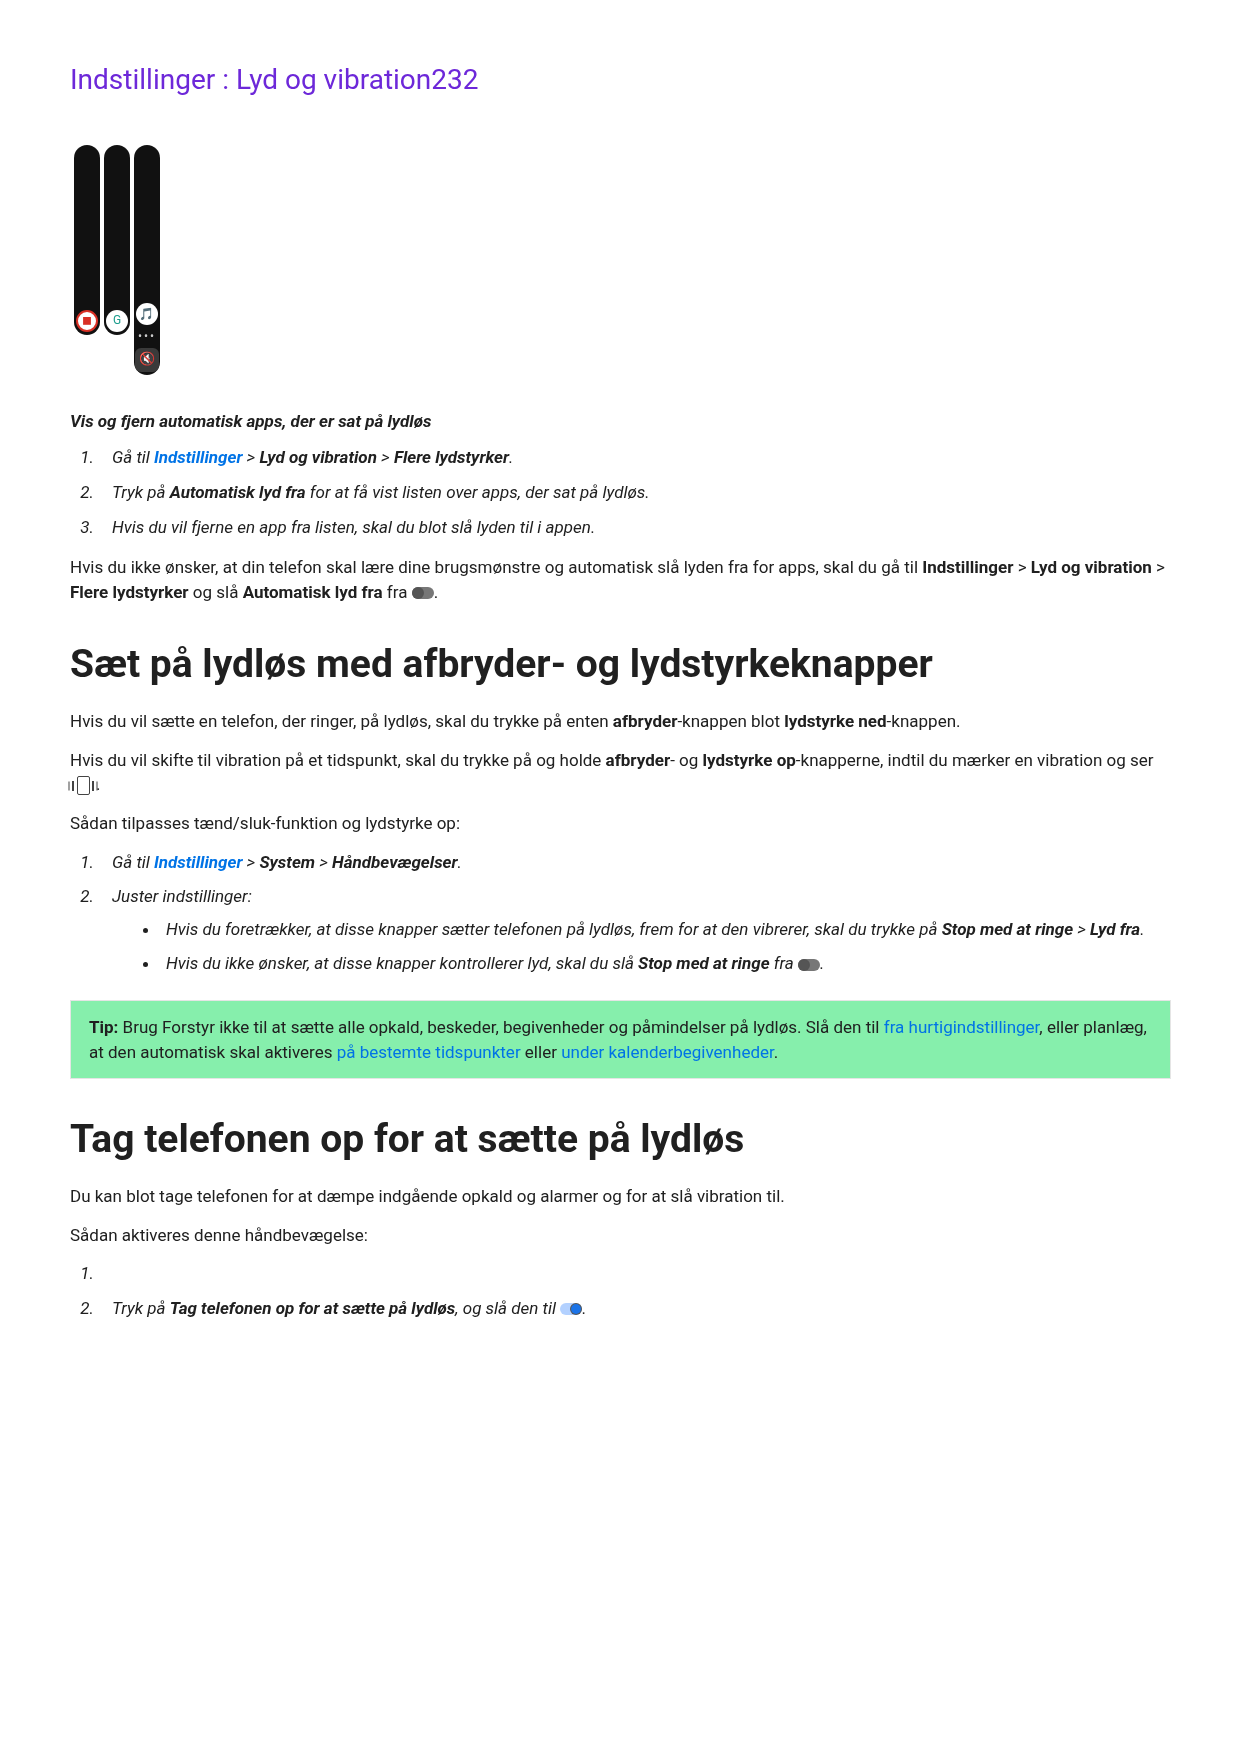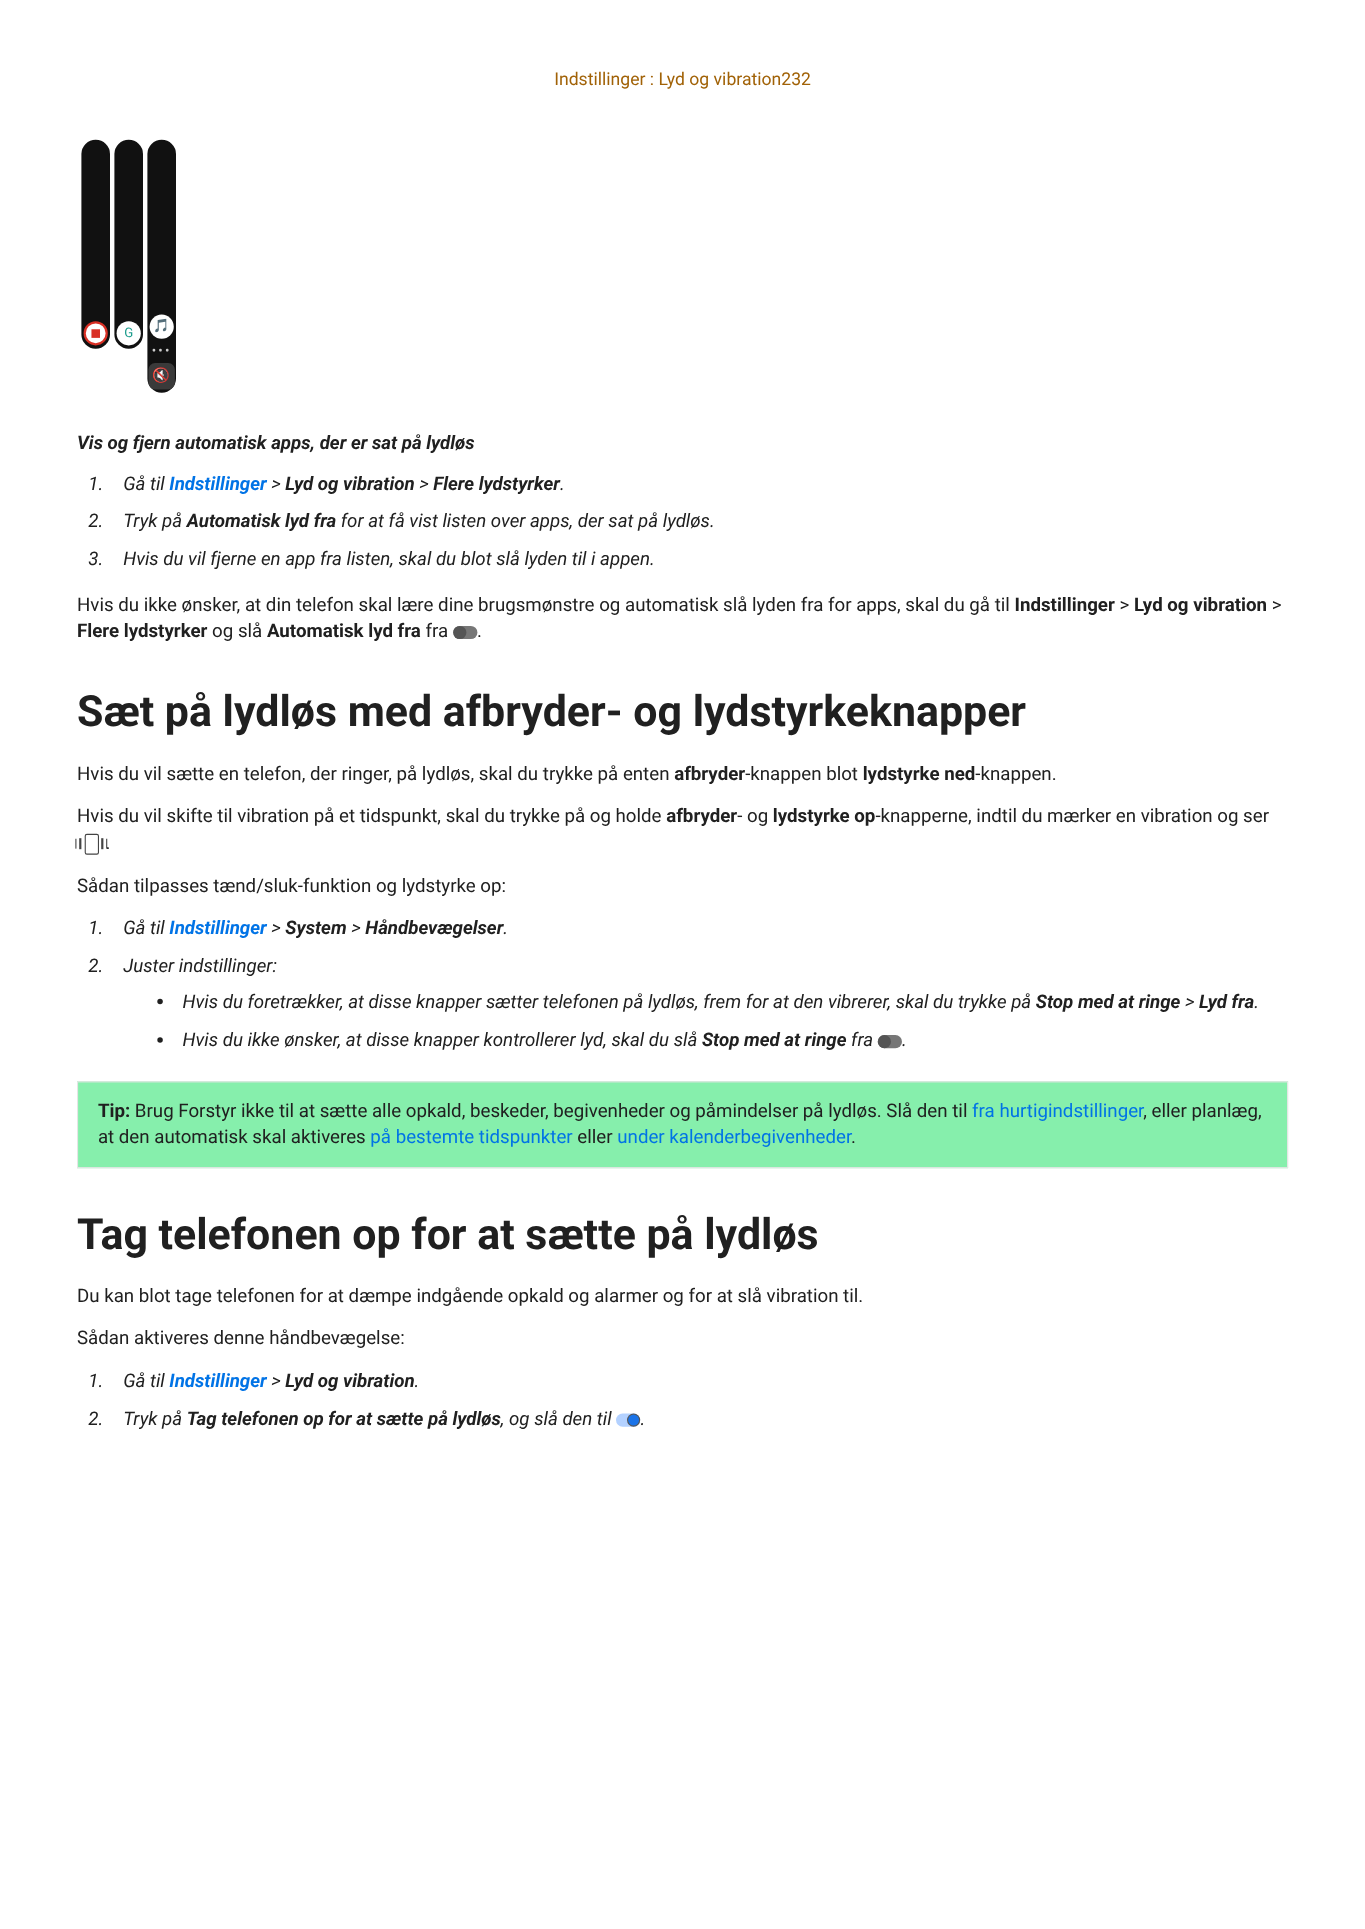--- a/index.html
+++ b/index.html
@@ -7,23 +7,23 @@
     margin: 0;
     padding: 60px 70px;
     color: #202020;
     font-size: 17px;
     line-height: 1.45;
     width: 1241px;
     box-sizing: border-box;
   }
   .header-row {
     display: flex;
-    justify-content: center;
-    color: #a16207;
-    font-size: 16px;
+    justify-content: flex-start;
+    color: #6d28d9;
+    font-size: 28px;
     margin-bottom: 40px;
   }
   .figure {
     margin-bottom: 30px;
     margin-left: 0;
   }
   h3.subhead {
     font-size: 17px;
     font-weight: 700;
     margin: 18px 0 12px 0;
@@ -185,20 +185,17 @@
 
 <div class="tip-box">
   <span class="bold">Tip:</span><span> Brug Forstyr ikke til at sætte alle opkald, beskeder, begivenheder og påmindelser på lydløs. Slå den til </span><span class="link">fra hurtigindstillinger</span><span>, eller planlæg, at den automatisk skal aktiveres </span><span class="link">på bestemte tidspunkter</span><span> eller </span><span class="link">under kalenderbegivenheder</span><span>.</span>
 </div>
 
 <h2 class="section">Tag telefonen op for at sætte på lydløs</h2>
 <p>Du kan blot tage telefonen for at dæmpe indgående opkald og alarmer og for at slå vibration til.</p>
 <p>Sådan aktiveres denne håndbevægelse:</p>
 <ol>
   <li>
-    <div>
-      <span>Gå til </span><span class="link bold">Indstillinger</span><span> &gt; </span><span class="bold">Lyd og vibration</span><span>.</span>
-    </div>
   </li>
   <li>
     <span>Tryk på </span><span class="bold">Tag telefonen op for at sætte på lydløs</span><span>, og slå den til </span><span class="toggle on"></span><span>.</span>
   </li>
 </ol>
 
 </body></html>

